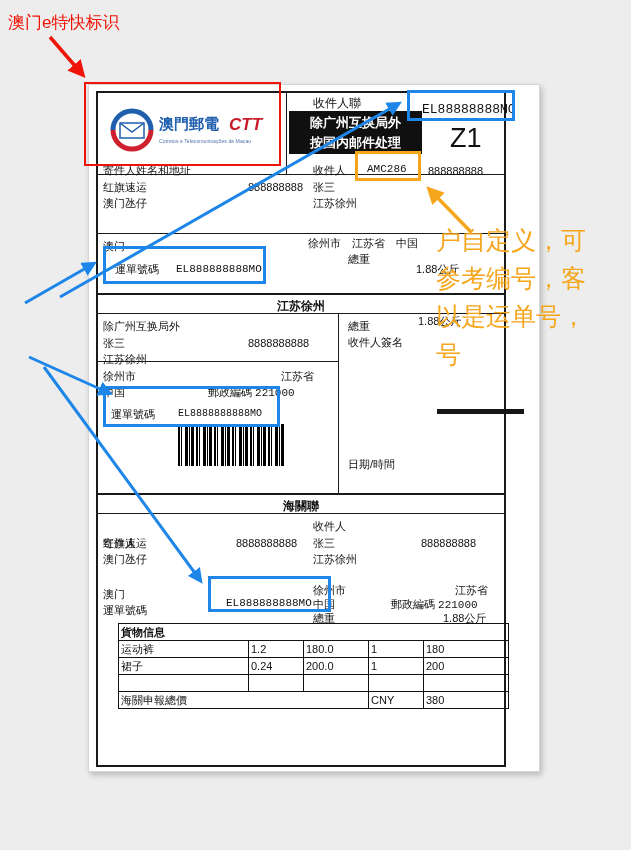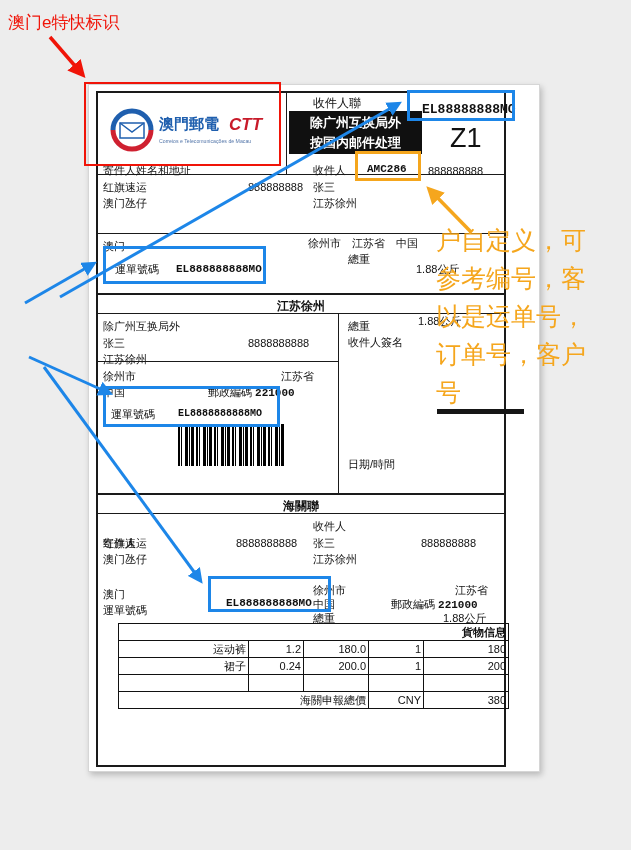--- a/index.html
+++ b/index.html
@@ -7,28 +7,28 @@
     --ann-blue:#1d86e8;
     --ann-orange:#f5a61d;
   }
   *{margin:0;padding:0;box-sizing:border-box;}
   body{width:631px;height:850px;font-family:"Liberation Sans",sans-serif;background:#ededed;}
   .canvas{position:relative;width:631px;height:850px;background:#ededed;overflow:hidden;}
   .paper{position:absolute;left:88px;top:84px;width:452px;height:688px;background:#fff;border:1px solid #d6d6d6;box-shadow:2px 3px 6px rgba(0,0,0,.22);}
   .form{position:absolute;left:7px;top:6px;width:410px;height:676px;border:2px solid #1a1a1a;}
   .abs{position:absolute;white-space:nowrap;color:#111;font-size:11px;line-height:14px;}
   .b{font-weight:400;}
-  .mono{font-family:"Liberation Mono",monospace;font-weight:700;}
+  .mono{font-family:"Liberation Mono",monospace;font-weight:400;}
   .hline{position:absolute;left:0;width:100%;height:1px;background:#1a1a1a;}
   .vline{position:absolute;width:1px;background:#1a1a1a;}
   .secdiv{position:absolute;left:0;width:100%;height:2px;background:#1a1a1a;}
   .sec-title{position:absolute;left:0;width:100%;text-align:center;font-size:12px;font-weight:700;color:#111;}
   .notice{position:absolute;background:#101010;color:#fff;font-weight:700;font-size:13px;text-align:center;line-height:20px;padding-top:2px;}
   .goods{position:absolute;border-collapse:collapse;table-layout:fixed;font-size:11px;color:#111;}
-  .goods td{border:1px solid #111;text-align:right;height:17px;padding:0 2px;overflow:hidden;}
+  .goods td{border:1px solid #111;text-align:left;height:17px;padding:0 2px;overflow:hidden;}
   .goods .t-title{font-weight:700;}
   .barcode{position:absolute;background:repeating-linear-gradient(90deg,#000 0 2px,#fff 2px 3px,#000 3px 4px,#fff 4px 7px,#000 7px 10px,#fff 10px 11px,#000 11px 12px,#fff 12px 13px,#000 13px 16px,#fff 16px 18px);}
   .ann-box{position:absolute;}
   .callout{position:absolute;white-space:nowrap;font-weight:400;}
   .arrow-layer{position:absolute;left:0;top:0;pointer-events:none;}
   .stroke-red{stroke:var(--ann-red);}  .fill-red{fill:var(--ann-red);}
   .stroke-blue{stroke:var(--ann-blue);} .fill-blue{fill:var(--ann-blue);}
   .stroke-orange{stroke:var(--ann-orange);} .fill-orange{fill:var(--ann-orange);}
   .logo-cn{font-size:15px;font-weight:700;fill:#1f5fae;}
   .logo-en{font-size:17px;font-weight:700;font-style:italic;fill:#c81b2a;}
@@ -207,19 +207,18 @@
     <line class="stroke-orange" x1="471" y1="232" x2="430" y2="190" stroke-width="3.5" marker-end="url(#ah-orange)"></line>
   </svg>
 
   <div class="callout" style="left:8px;top:11px;font-size:17px;color:var(--ann-red)">澳门e特快标识</div>
 
 
   <div class="callout" style="left:436px;top:221px;font-size:25px;line-height:38px;color:var(--ann-orange)">
     <div>户自定义，可</div>
     <div>参考编号，客</div>
     <div>以是运单号，</div>
-    <div>订单号，客户</div>
     <div>号</div>
   </div>
 
   <div style="position:absolute;left:437px;top:409px;width:87px;height:5px;background:#161616"></div>
 
 </div>
 
 </body></html>

